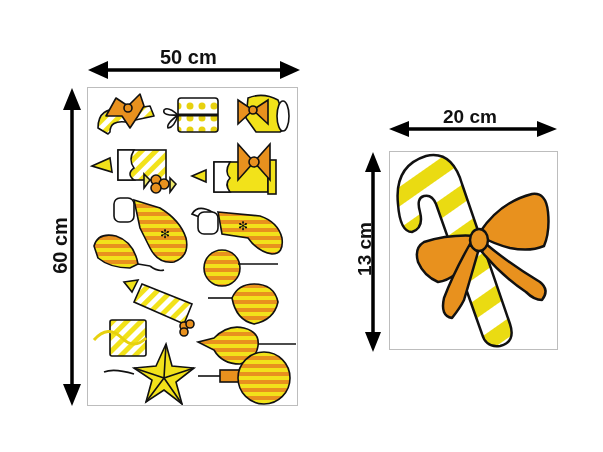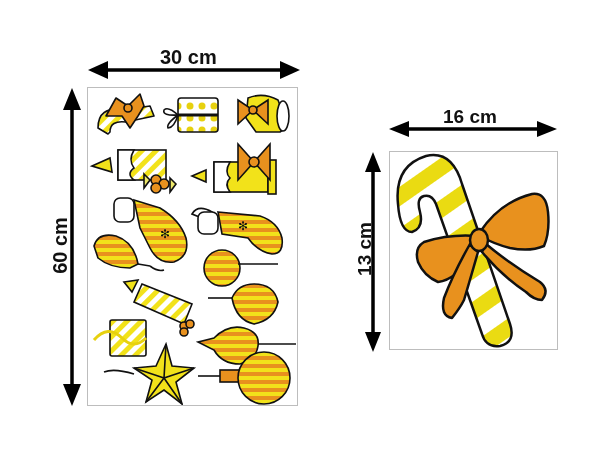--- a/index.html
+++ b/index.html
@@ -7,21 +7,21 @@
   .abs { position: absolute; }
   .dim-label { position: absolute; font-weight: bold; font-size: 20px; color: #111; white-space: nowrap; }
   .dim-label.small { font-size: 19px; }
   .vlabel { transform: rotate(-90deg); transform-origin: center center; }
   .sheet { position: absolute; border: 1px solid #bdbdbd; background: #fff; box-sizing: border-box; }
   svg { display: block; }
 </style>
 </head>
 <body>
 
-<div class="dim-label" style="left:160px; top:46px;">30 cm</div>
+<div class="dim-label" style="left:160px; top:46px;">50 cm</div>
 <svg class="abs" style="left:88px; top:60px;" width="212" height="20" viewBox="0 0 212 20">
   <line x1="14" y1="10" x2="198" y2="10" stroke="#000" stroke-width="3.5"></line>
   <polygon points="0,10 20,1 20,19" fill="#000"></polygon>
   <polygon points="212,10 192,1 192,19" fill="#000"></polygon>
 </svg>
 
 <svg class="abs" style="left:62px; top:88px;" width="20" height="318" viewBox="0 0 20 318">
   <line x1="10" y1="14" x2="10" y2="304" stroke="#000" stroke-width="3.5"></line>
   <polygon points="10,0 1,22 19,22" fill="#000"></polygon>
   <polygon points="10,318 1,296 19,296" fill="#000"></polygon>
@@ -132,21 +132,21 @@
       <path d="M78,256 L76,290 M106,280 L76,290 M94,316 L76,290 M58,314 L76,290 M46,280 L76,290" fill="none"></path>
     </g>
     <g stroke="#111" stroke-width="1.6">
       <path d="M110,288 L132,288" fill="none"></path>
       <rect x="132" y="282" width="20" height="12" fill="#E8911E"></rect>
       <circle cx="176" cy="290" r="26" fill="url(#bandsO)"></circle>
     </g>
   </svg>
 </div>
 
-<div class="dim-label small" style="left:443px; top:106px;">16 cm</div>
+<div class="dim-label small" style="left:443px; top:106px;">20 cm</div>
 <svg class="abs" style="left:389px; top:120px;" width="168" height="18" viewBox="0 0 168 18">
   <line x1="12" y1="9" x2="156" y2="9" stroke="#000" stroke-width="3.5"></line>
   <polygon points="0,9 20,1 20,17" fill="#000"></polygon>
   <polygon points="168,9 148,1 148,17" fill="#000"></polygon>
 </svg>
 
 <svg class="abs" style="left:364px; top:152px;" width="18" height="200" viewBox="0 0 18 200">
   <line x1="9" y1="12" x2="9" y2="188" stroke="#000" stroke-width="3.5"></line>
   <polygon points="9,0 1,20 17,20" fill="#000"></polygon>
   <polygon points="9,200 1,180 17,180" fill="#000"></polygon>

